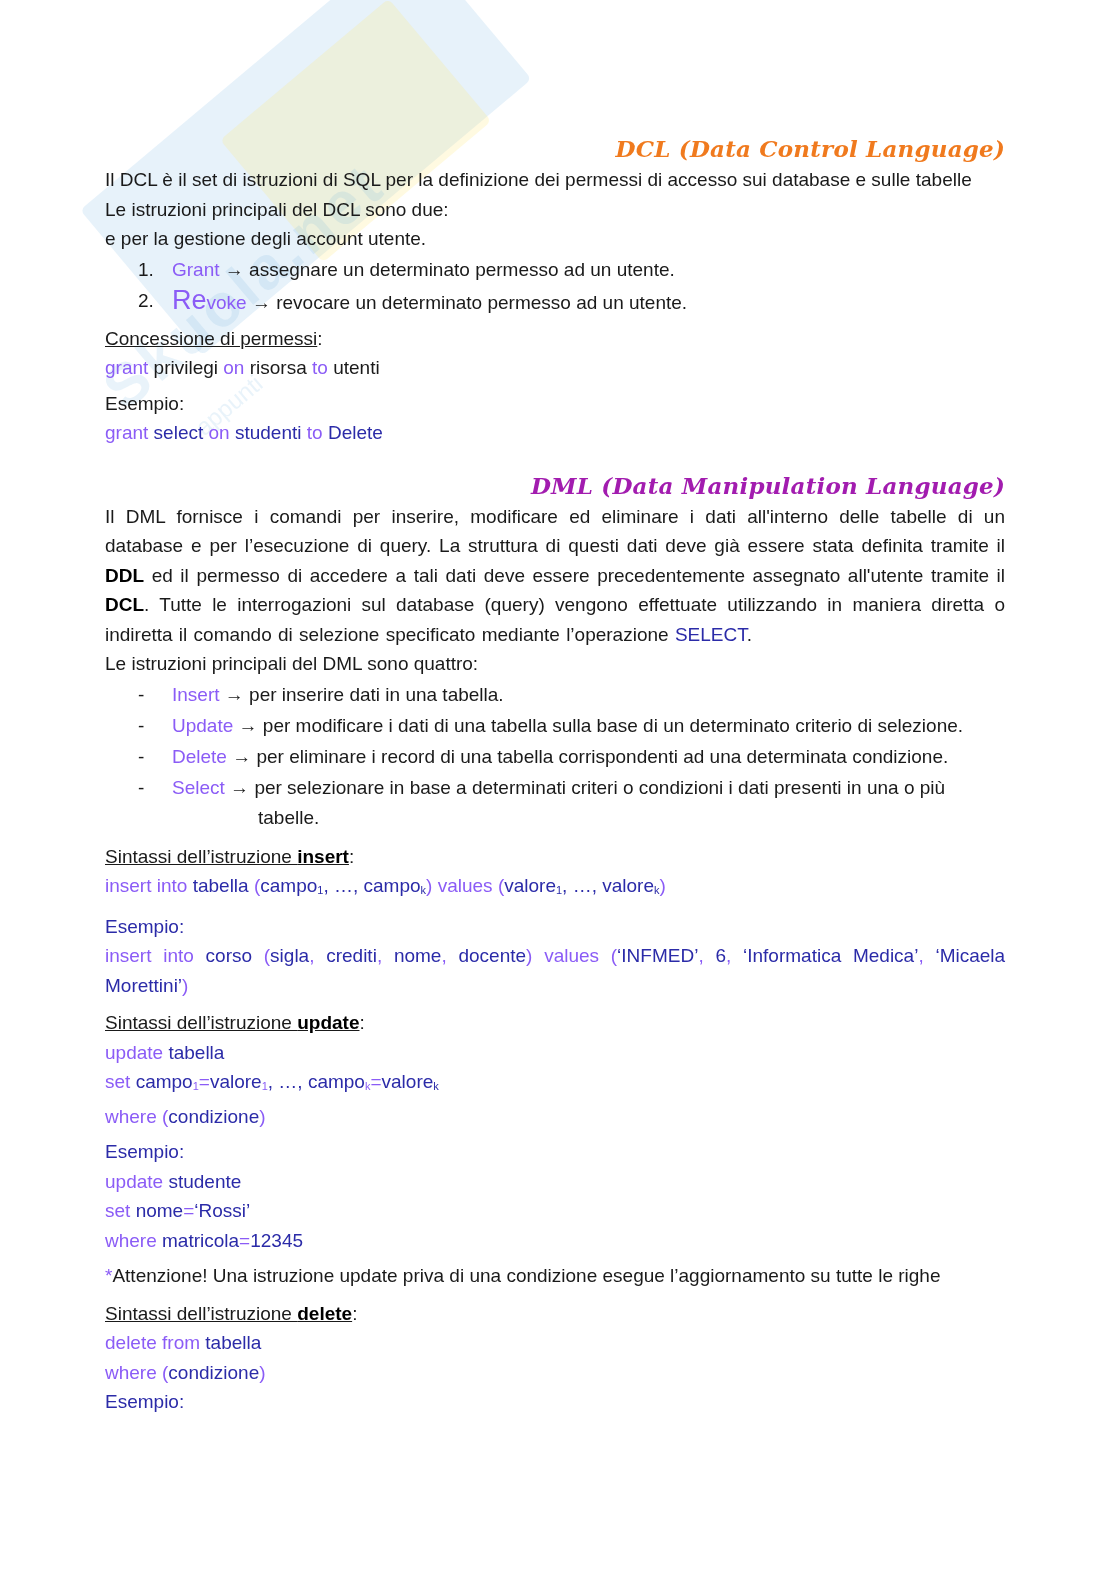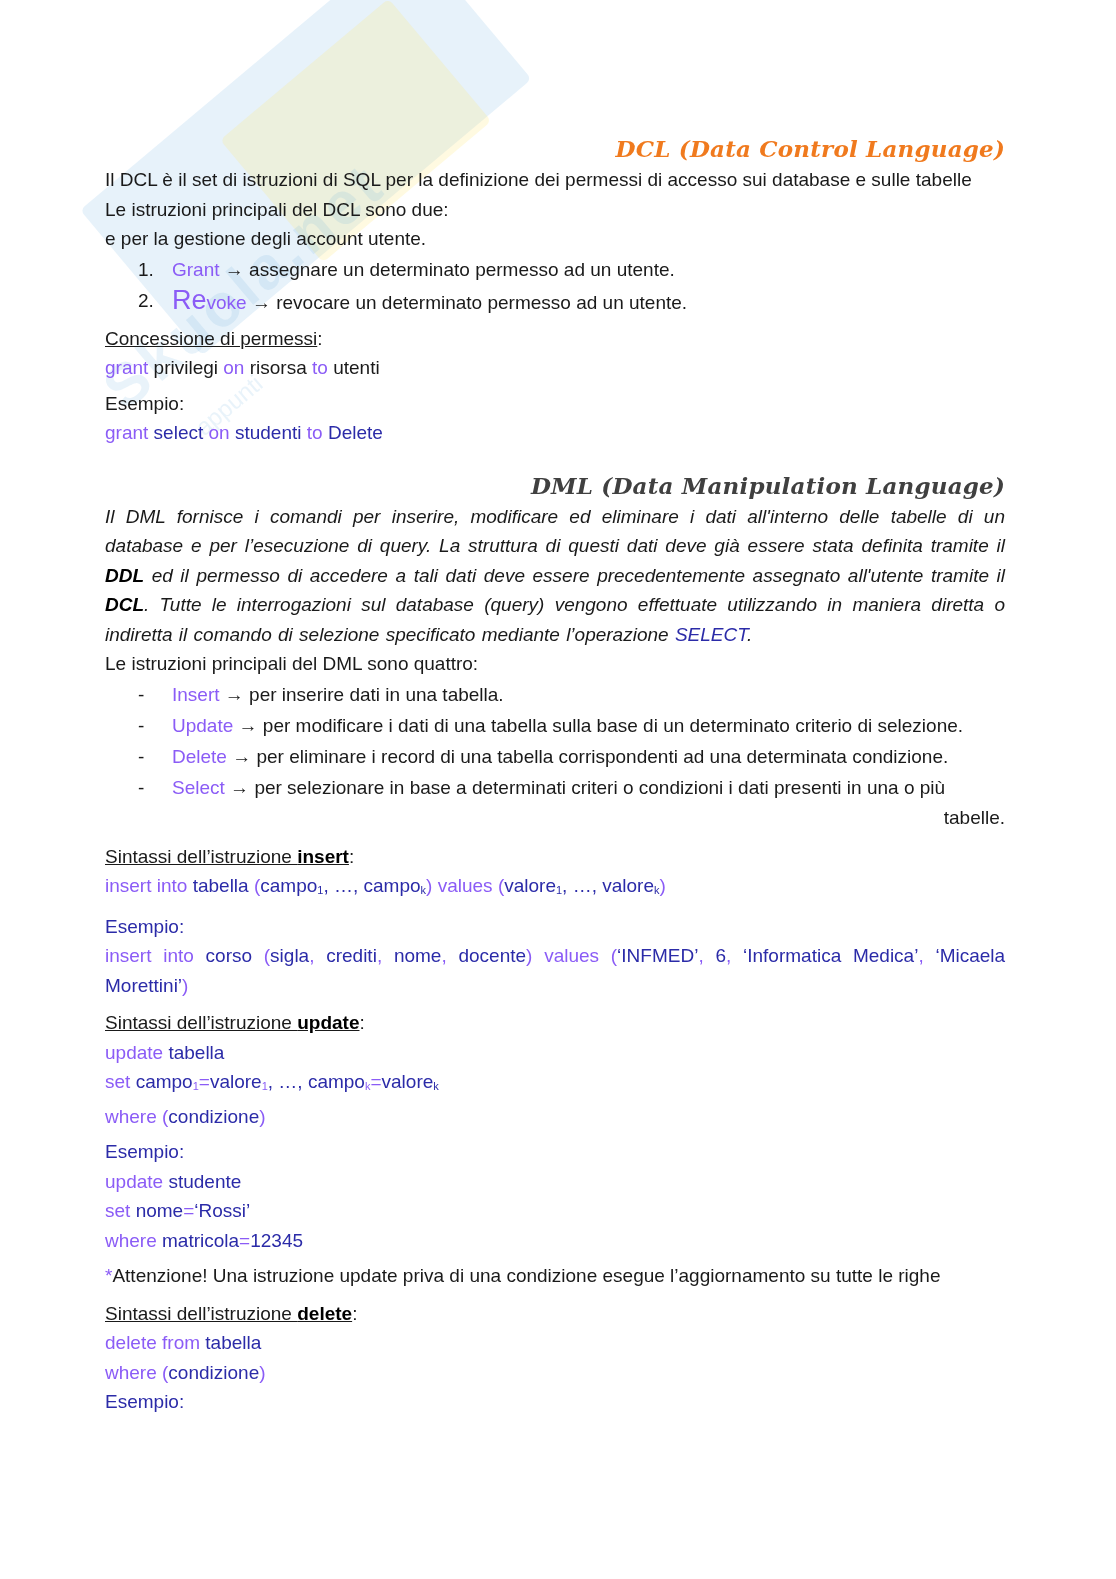--- a/index.html
+++ b/index.html
@@ -15,33 +15,33 @@
                color: rgba(100,170,220,0.14); transform: rotate(-40deg); transform-origin: left top; letter-spacing: 4px; }
     .wm-sub { position: absolute; left: 170px; top: 380px; font-size: 24px;
               color: rgba(100,170,220,0.14); transform: rotate(-40deg); transform-origin: left top; }
 
     .page { position: absolute; left: 105px; top: 133px; width: 900px; z-index: 1; font-size: 19px; }
     .line { line-height: 29.5px; margin: 0; white-space: nowrap; }
     .just { text-align: justify; text-align-last: left; white-space: normal; }
     .h { font-family: "DejaVu Serif", serif; font-style: italic; font-weight: bold; font-size: 23px;
          line-height: 32px; margin: 0; letter-spacing: 0.2px; text-align: right; }
     .h-dcl { color: #f07a1e; }
-    .h-dml { color: #404040; }
+    .h-dml { color: #a21caf; }
     .r { color: #8b5cf6; }
     .b { color: #2b2ba8; }
     .u { text-decoration: underline; }
     .bold { font-weight: bold; color: #000; }
     .i { }
     sub { font-size: 11px; vertical-align: -2px; }
     .ol-item, .ul-item { display: flex; line-height: 31px; }
     .marker { width: 34px; text-align: left; }
     .ol-item { padding-left: 33px; }
     .ul-item { padding-left: 33px; }
     .ul-item .marker { width: 34px; }
-    .cont { padding-left: 153px; line-height: 29px; text-align: right; }
+    .cont { padding-left: 153px; line-height: 29px; }
     .gap6 { height: 6px; }
     .gap8 { height: 8px; }
     .gap10 { height: 10px; }
     .att-cont { padding-left: 122px; line-height: 29px; }
     .revoke-r { font-size: 27px; }
   </style>
 </head>
 <body>
 
 <div class="watermark">
@@ -95,21 +95,21 @@
       <span class="b">studenti</span>
       <span class="r">to</span>
       <span class="b">Delete</span>
     </p>
   </section>
 
   <div style="height:22px"></div>
 
   <section>
     <h2 class="h h-dml">DML (Data Manipulation Language)</h2>
-    <p class="line just" style="word-spacing:1px;font-style:italic;">
+    <p class="line just" style="word-spacing:1px;">
       <span>Il DML fornisce i comandi per inserire, modificare ed eliminare i dati all'interno delle tabelle di un database e per l’esecuzione di query. La struttura di questi dati deve già essere stata definita tramite il</span>
       <span class="bold">DDL</span>
       <span>ed il permesso di accedere a tali dati deve essere precedentemente assegnato all'utente tramite il</span>
       <span class="bold">DCL</span><span>. Tutte le interrogazioni sul database (query) vengono effettuate utilizzando in maniera diretta o indiretta il comando di selezione specificato mediante l’operazione</span>
       <span class="b">SELECT</span><span>.</span>
     </p>
     <p class="line">Le istruzioni principali del DML sono quattro:</p>
 
     <div class="ul-item">
       <span class="marker">-</span>

